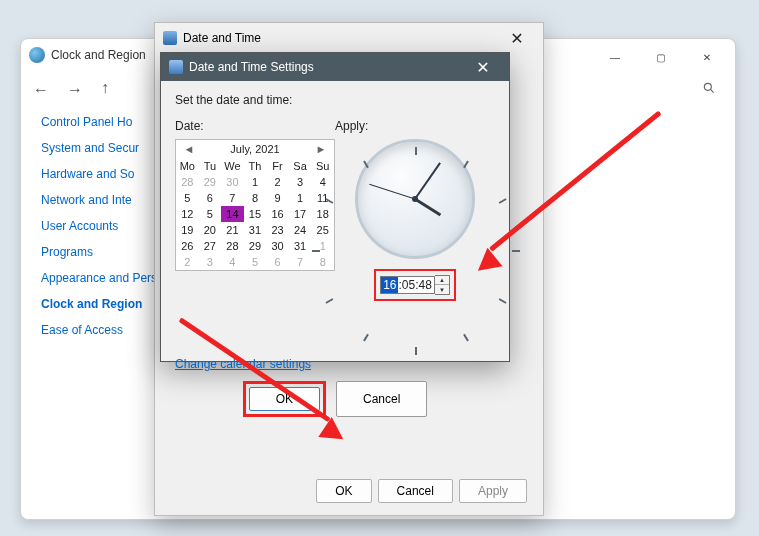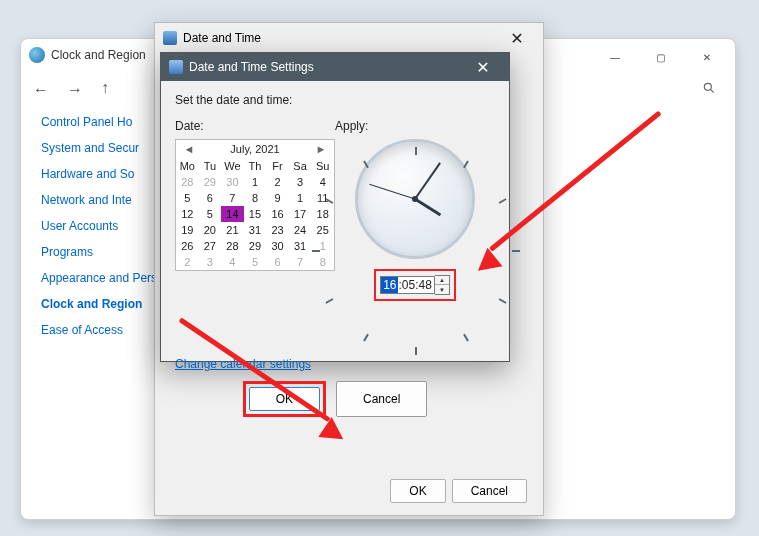--- a/index.html
+++ b/index.html
@@ -121,20 +121,21 @@
 
 <div class="dt-window">
   <div class="dt-titlebar">
     <div class="dt-ticon"></div>
     <div class="dt-title">Date and Time</div>
     <div class="dt-close">✕</div>
   </div>
   <div class="dt-bottom">
     <button class="dt-btn">OK</button>
     <button class="dt-btn">Cancel</button>
+    <button class="dt-btn disabled">Apply</button>
   </div>
 </div>
 
 <div class="dlg">
   <div class="dlg-titlebar">
     <div class="dlg-ticon"></div>
     <div class="dlg-title">Date and Time Settings</div>
     <div class="dlg-close">✕</div>
   </div>
   <div class="dlg-body">

